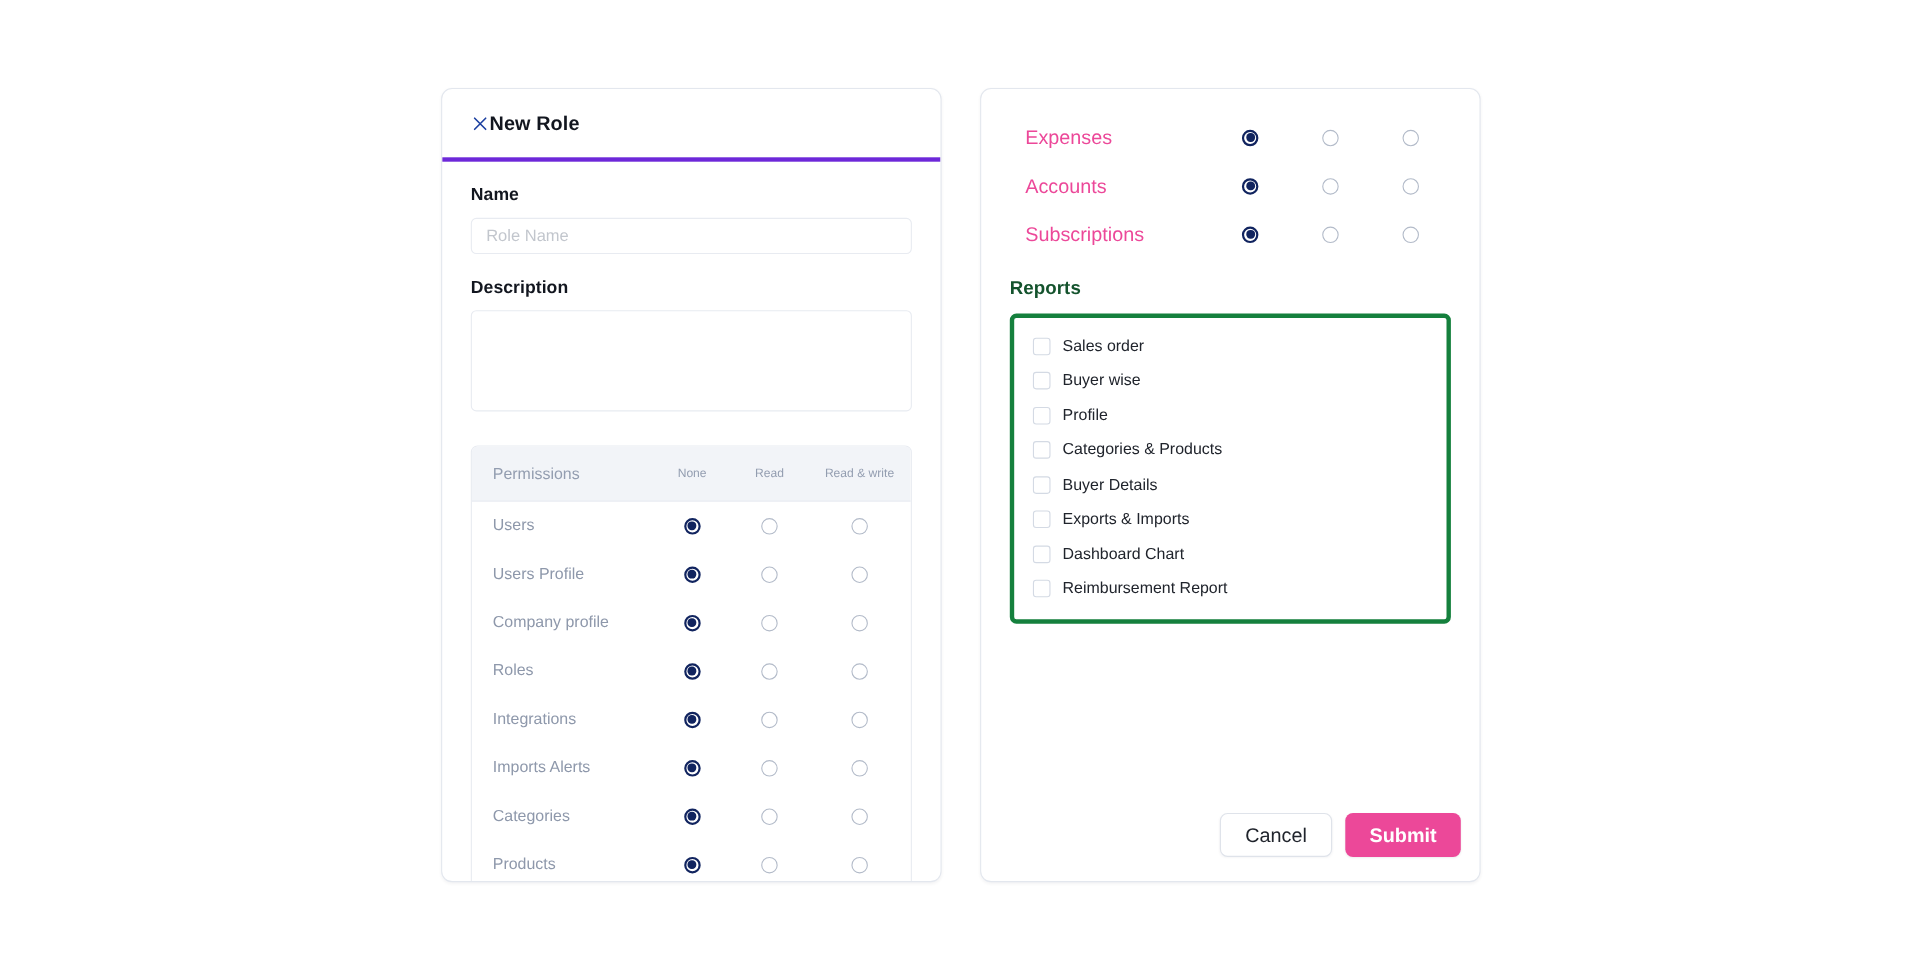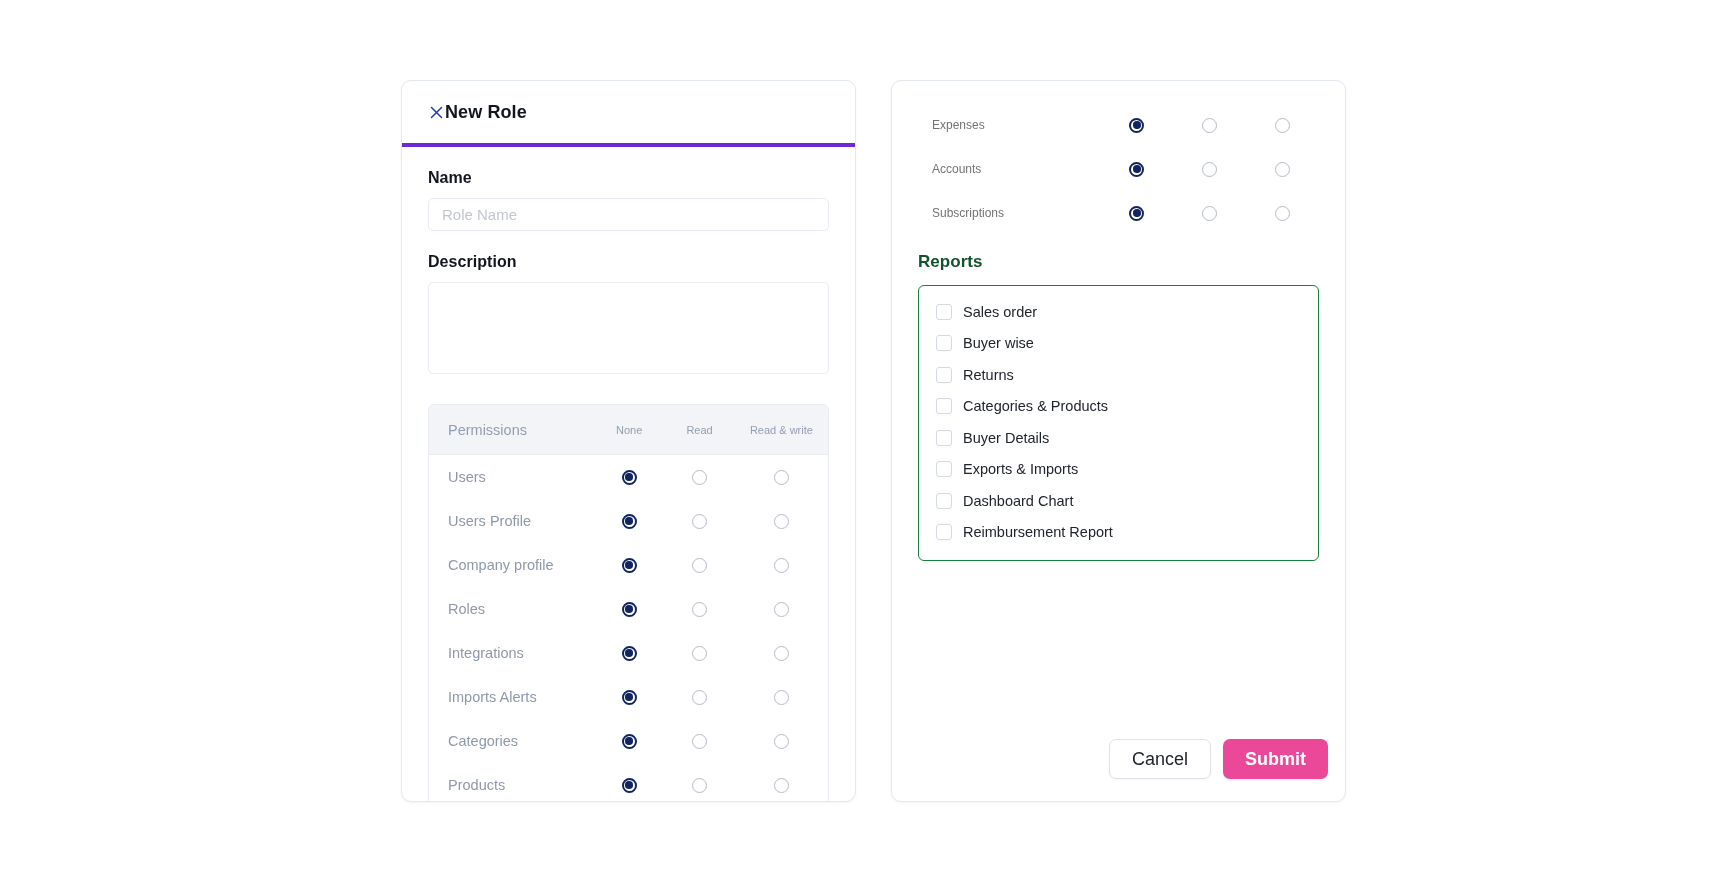--- a/index.html
+++ b/index.html
@@ -188,42 +188,42 @@
   }
 
   .rp-perm-row {
     display: flex;
     align-items: center;
     height: 44px;
   }
   .rp-label-cell {
     width: 199px;
     padding-left: 14px;
-    font-size: 12px;
-    color: #737373;
+    font-size: 18px;
+    color: #ec4899;
     white-space: nowrap;
   }
   .rp-opt-cell {
     width: 80px;
     display: flex;
     justify-content: center;
     align-items: center;
   }
 
   .section-title {
     font-size: 17px;
     font-weight: bold;
     color: #14532d;
     margin-top: 17px;
     margin-bottom: 13px;
     letter-spacing: 0.05px;
   }
 
   .reports-box {
-    border: 1px solid #15803d;
+    border: 4px solid #15803d;
     border-radius: 6px;
     padding: 10px 16px 12px 0;
     width: 100%;
   }
 
   .report-row {
     display: flex;
     align-items: center;
     height: 31.5px;
     padding-left: 17px;
@@ -471,21 +471,21 @@
       <div class="report-row">
             <span class="checkbox"></span>
             <span class="report-label">Sales order</span>
           </div>
           <div class="report-row">
             <span class="checkbox"></span>
             <span class="report-label">Buyer wise</span>
           </div>
           <div class="report-row">
             <span class="checkbox"></span>
-            <span class="report-label">Returns</span>
+            <span class="report-label">Profile</span>
           </div>
           <div class="report-row">
             <span class="checkbox"></span>
             <span class="report-label">Categories &amp; Products</span>
           </div>
           <div class="report-row">
             <span class="checkbox"></span>
             <span class="report-label">Buyer Details</span>
           </div>
           <div class="report-row">

